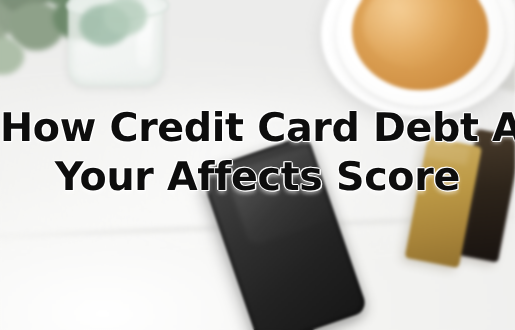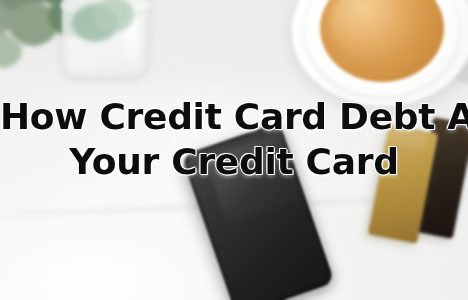--- a/index.html
+++ b/index.html
@@ -290,16 +290,16 @@
     <div class="phone-shadow"></div>
     <div class="phone-body"></div>
     <div class="phone-screen"></div>
     <div class="phone-gloss"></div>
   </div>
 
   <div class="photo-veil"></div>
 
   <div class="headline">
     <span class="headline-line l1">How Credit Card Debt Affects</span>
-    <span class="headline-line l2">Your Credit Card</span>
+    <span class="headline-line l2">Your Affects Score</span>
   </div>
 
 </div>
 
 </body></html>

